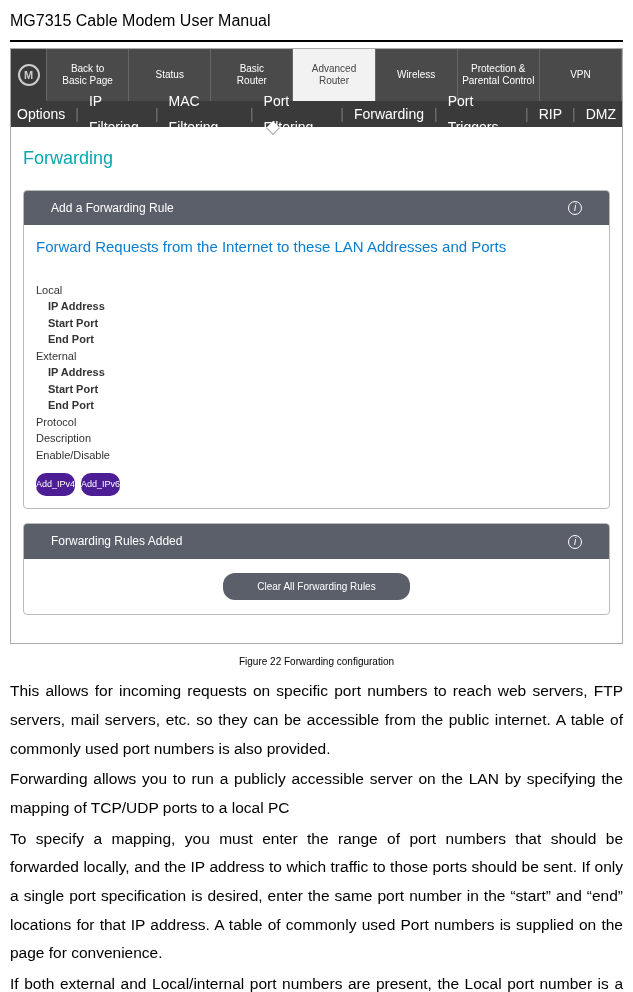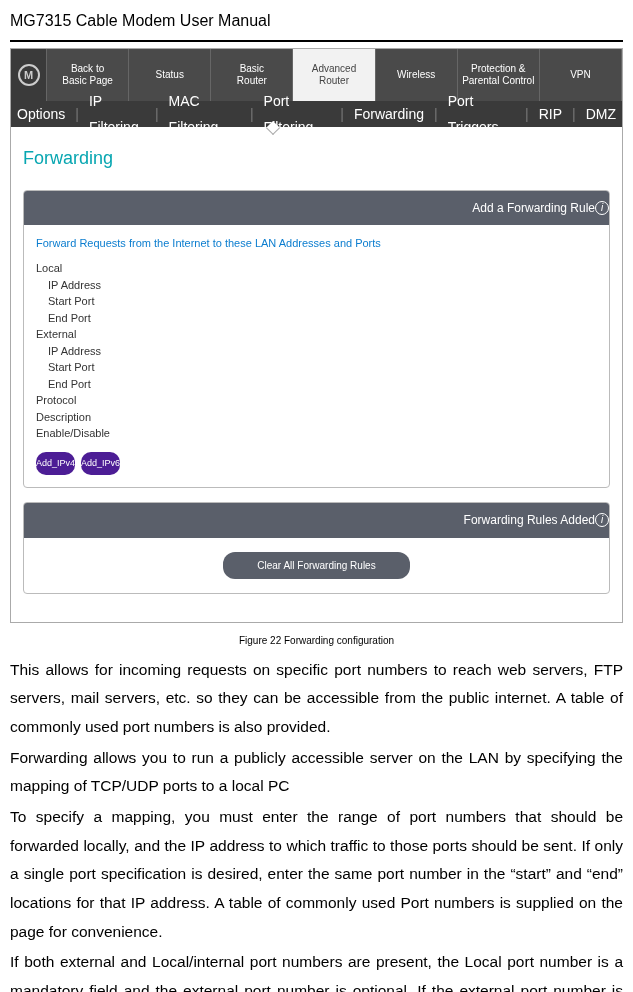--- a/index.html
+++ b/index.html
@@ -101,40 +101,40 @@
     border: 1px solid #bbb;
     border-radius: 4px;
     margin-bottom: 14px;
     overflow: hidden;
     background:#fff;
   }
   .panel-head {
     background: #5a5f6a;
     color: #fff;
     font-size: 12px;
-    padding: 6px 0;
-    display: flex;
-    justify-content: flex-end;
+    padding: 6px 27px;
+    display: flex;
+    justify-content: space-between;
     align-items: center;
   }
   .info-icon {
     width: 14px;
     height: 14px;
     border: 1.5px solid #fff;
     border-radius: 50%;
     color: #fff;
     font-size: 10px;
     text-align: center;
     line-height: 12px;
     font-style: italic;
   }
   .panel-body { padding: 8px 12px 12px; }
-  .link-line { color: #0b7dcf; font-size: 11px; margin-bottom: 6px; }
+  .link-line { color: #0b7dcf; font-size: 15px; margin-bottom: 20px; }
   .field-group { font-size: 11px; color:#333; line-height:1.5; }
-  .field-indent { margin-left: 12px; }
+  .field-indent { margin-left: 12px; font-weight: bold; }
   .pill-btns { display:flex; gap:6px; margin-top:10px; }
   .pill {
     background:#4c1d95;
     color:#fff;
     font-size:9px;
     padding:3px 0;
     border-radius:10px;
   }
   .center-btn { text-align:center; padding:14px 0; }
   .big-pill {

